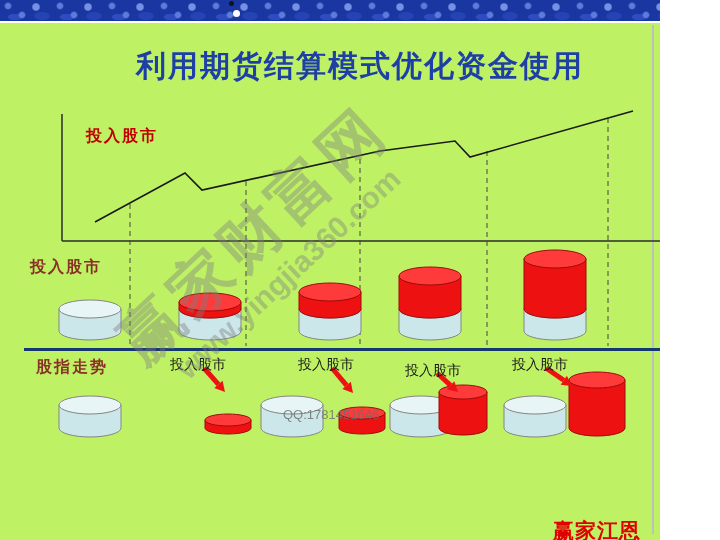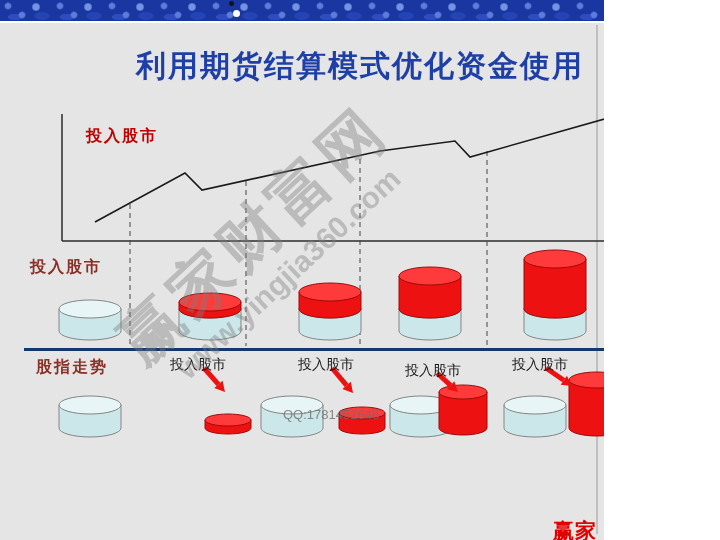--- a/index.html
+++ b/index.html
@@ -1,18 +1,18 @@
 <!DOCTYPE html>
 <html style="--title-blue: #1e3fa6; --red: #ee1111; --trend-red-label: #c00000; --dark-red-label: #8a3028; --cylinder-blue-body: #cbe7e9; --cylinder-blue-top: #e7f5f6; --cylinder-red-body: #ee1111; --cylinder-red-top: #ff3a3a; --divider-navy: #14386e; --band-blue: #1a36a0; --footer-red: #e00000;"><head>
 <meta charset="utf-8">
 <style>
   * { margin:0; padding:0; box-sizing:border-box; }
   html,body { width:720px; height:540px; overflow:hidden; background:#fff;
               font-family:"Liberation Sans", sans-serif; }
-  .slide { position:relative; width:604px; height:540px; background:#e5e5e5; overflow:hidden; }
+  .slide { position:relative; width:660px; height:540px; background:#bef264; overflow:hidden; }
 
   
   .top-band { position:absolute; left:0; top:0; width:720px; height:23px;
     background-color:var(--band-blue,#1a36a0);
     background-image:
       radial-gradient(circle at 8px 6px,  #5a7cdc 0 2.5px, transparent 4px),
       radial-gradient(circle at 22px 15px,#5a7cdc 0 2.5px, transparent 4px),
       radial-gradient(circle at 36px 7px, #7592e4 0 3px, transparent 4.5px),
       radial-gradient(ellipse 11px 5px at 15px 17px, #2c4cc0 0 60%, transparent 70%),
       radial-gradient(ellipse 12px 6px at 42px 16px, #2443b4 0 60%, transparent 70%);

